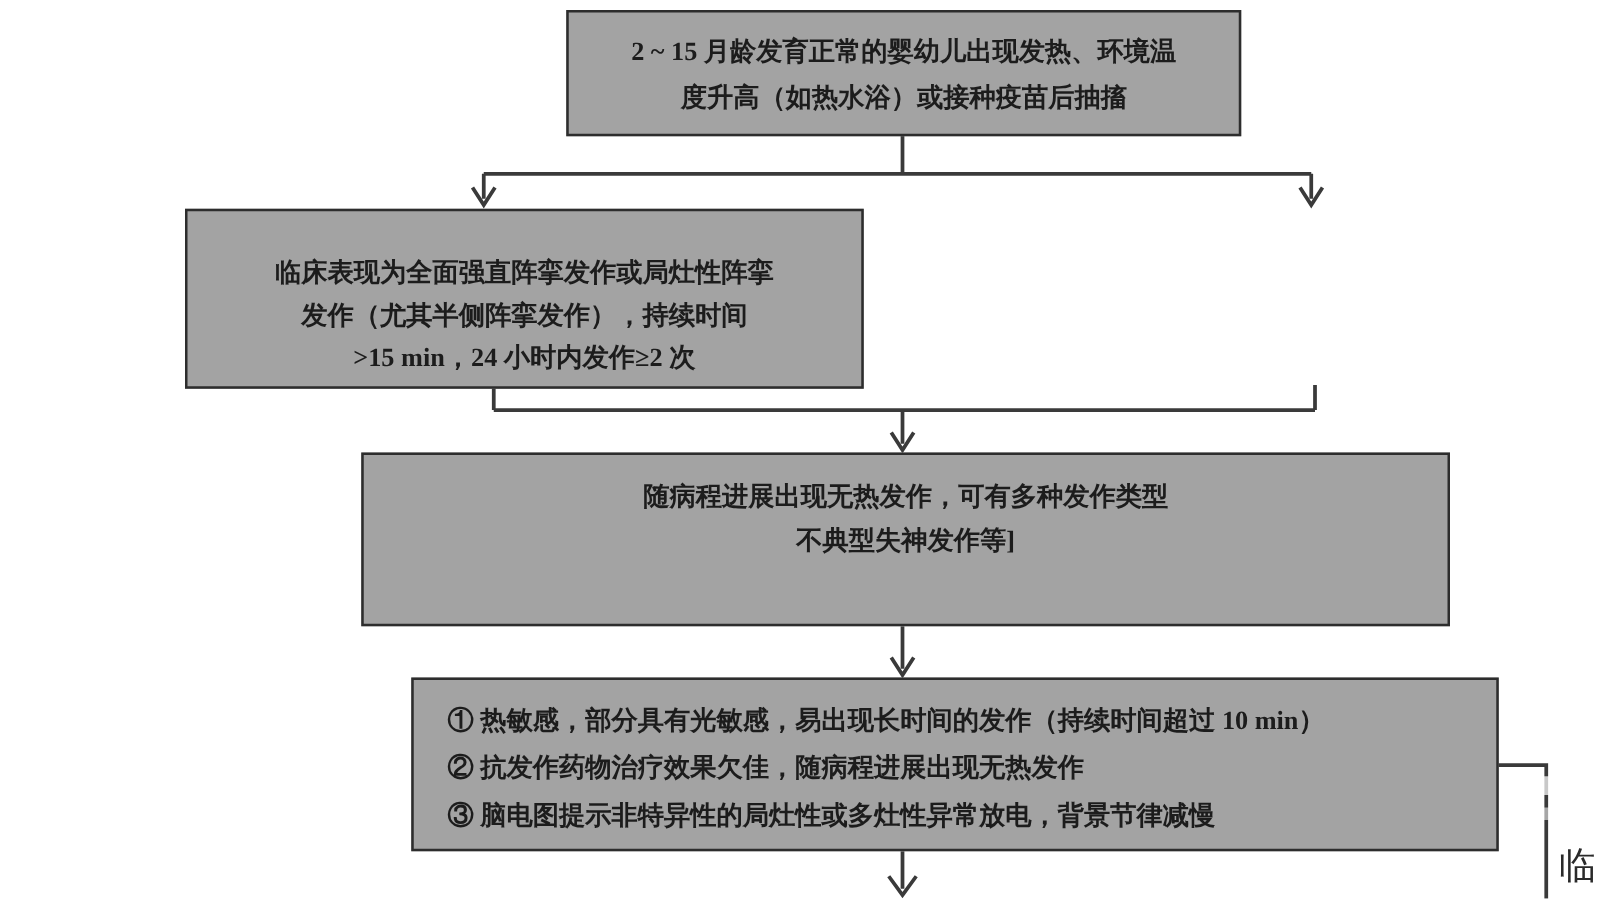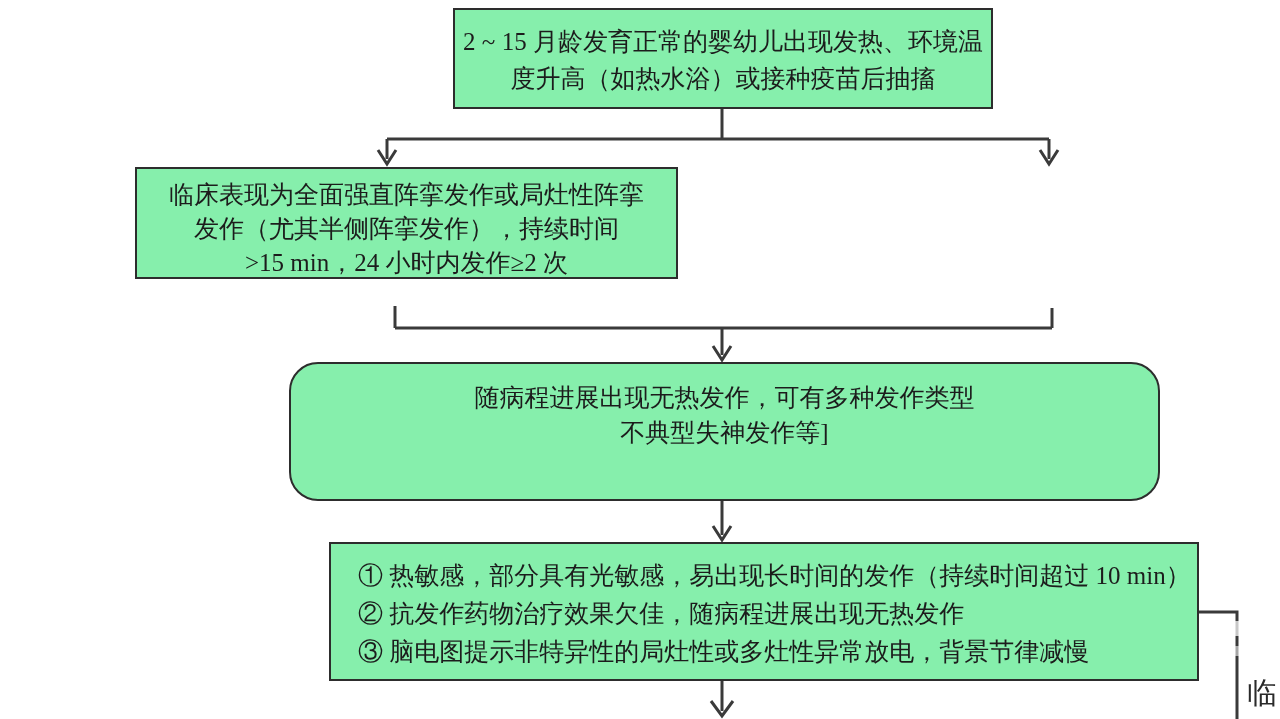--- a/index.html
+++ b/index.html
@@ -13,43 +13,44 @@
     height: 719px;
     background: #ffffff;
     overflow: hidden;
     font-family: "Liberation Serif", "DejaVu Serif", serif;
     color: #1c1c1c;
   }
   .fc-box {
     position: absolute;
     box-sizing: border-box;
     border: 2.5px solid #2d2d2d;
-    background: #86efac;
-    font-size: 25px;
+    background: #a3a3a3;
+    font-size: 21px;
     color: #1c1c1c;
     text-align: center;
+    font-weight: bold;
   }
   .fc-box .ln {
     white-space: nowrap;
   }
   .box-start {
     left: 453px; top: 8px; width: 540px; height: 101px;
     padding-top: 13px; line-height: 37px;
   }
   .box-clinical {
-    left: 135px; top: 167px; width: 543px; height: 112px;
-    padding-top: 9px; line-height: 34px;
+    left: 148px; top: 167px; width: 543px; height: 144px;
+    padding-top: 32px; line-height: 34px;
   }
   .box-eeg {
     left: 764px; top: 170px; width: 492px; height: 139px;
     padding-top: 29px; line-height: 38px;
   }
   .box-afebrile {
     left: 289px; top: 362px; width: 871px; height: 139px;
-    padding-top: 16px; line-height: 35px; border-radius: 29px;
+    padding-top: 16px; line-height: 35px;
   }
   .box-criteria {
     left: 288px; top: 542px; width: 870px; height: 139px;
     padding: 13px 18px 0 27px;
     text-align: left;
     line-height: 38px;
     margin-left: 41px;
   }
   .connector-layer {
     position: absolute;

